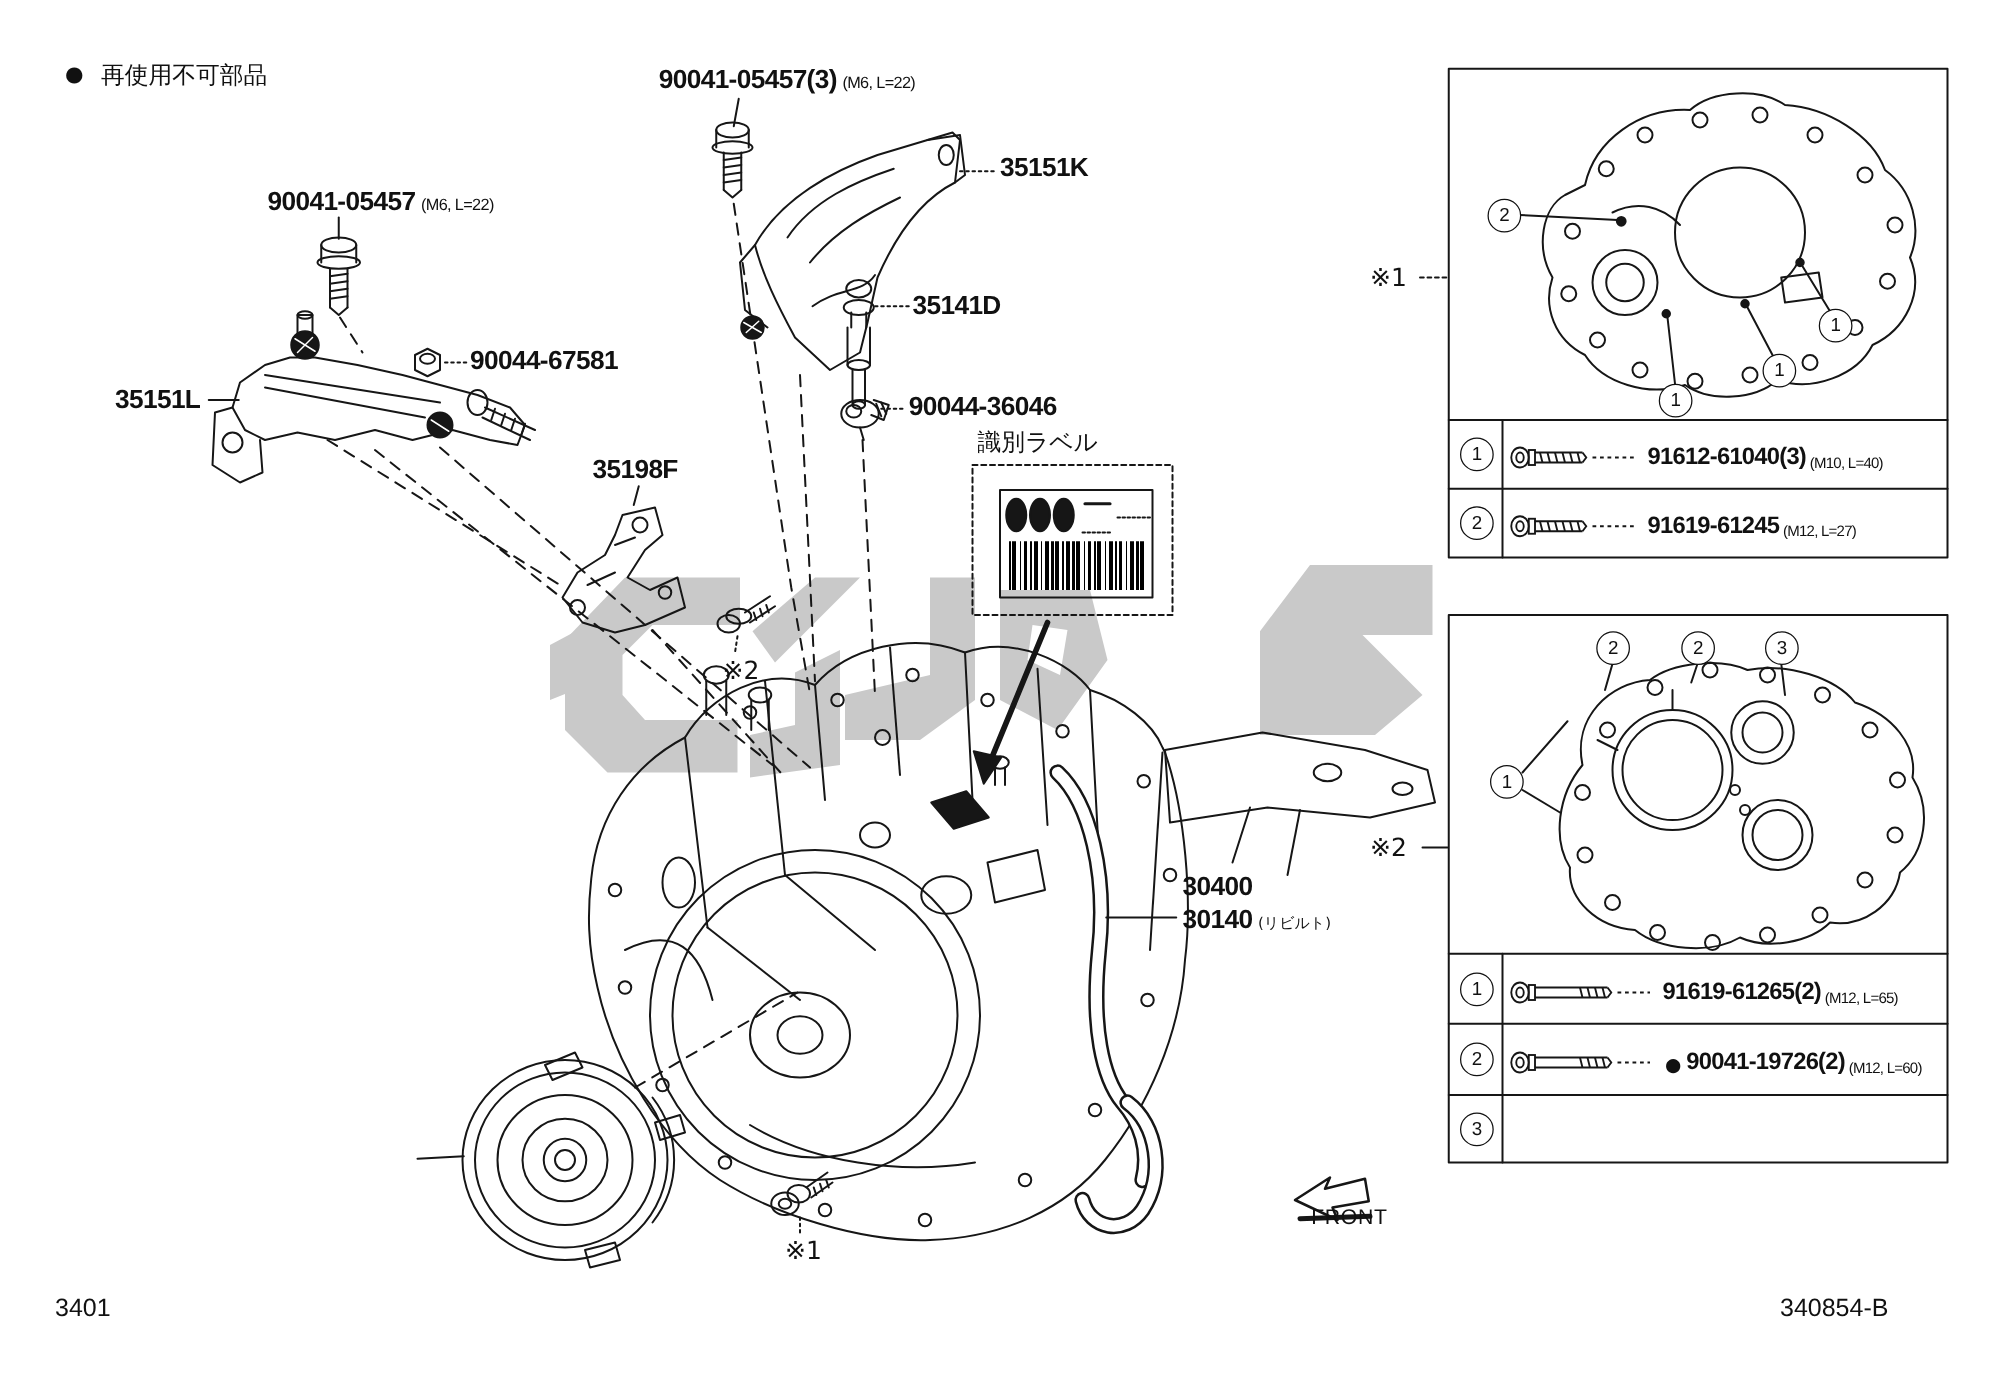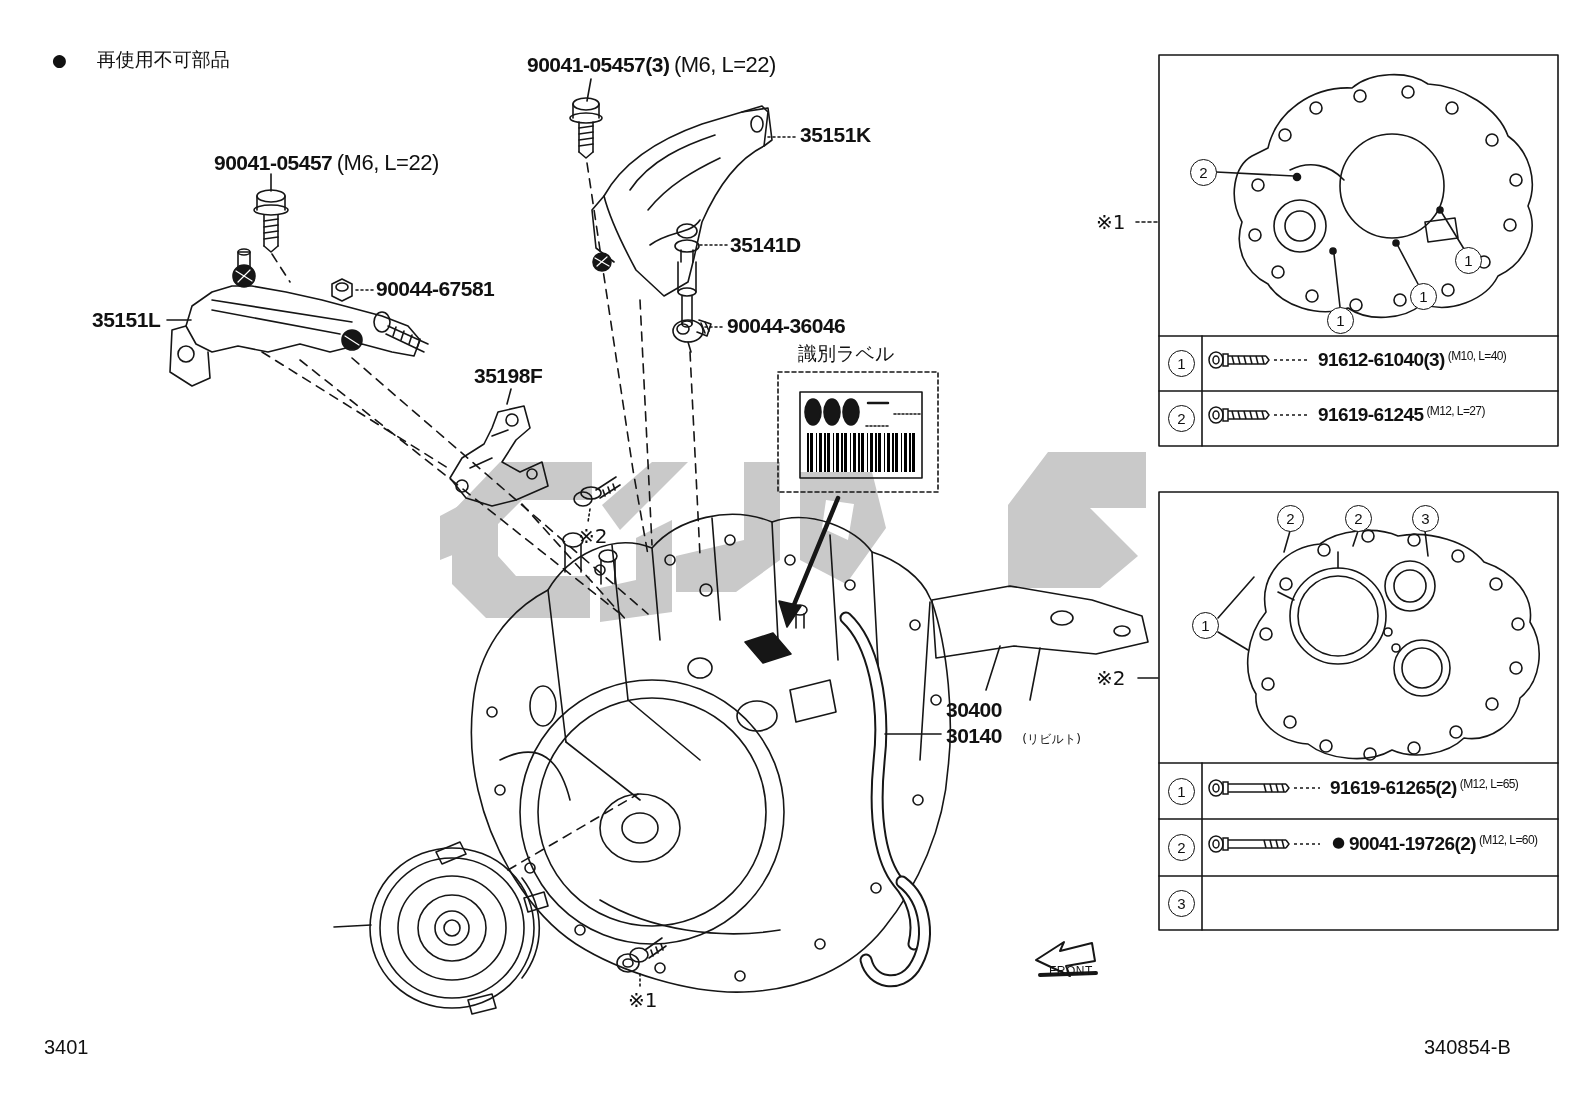--- a/index.html
+++ b/index.html
@@ -1,33 +1,33 @@
 <!DOCTYPE html>
 <html><head>
 <meta charset="utf-8">
 <style>
   html,body{margin:0;padding:0;background:#ffffff;}
   .canvas{position:relative;width:1592px;height:1099px;background:#fff;overflow:hidden;
           font-family:"Liberation Sans","DejaVu Sans",sans-serif;color:#111;}
   svg.art{position:absolute;left:0;top:0;}
   .lbl{position:absolute;white-space:nowrap;}
   .code{font-weight:bold;font-size:21px;letter-spacing:-0.5px;font-family:"Liberation Sans",sans-serif;}
-  .spec{font-size:22px;letter-spacing:-0.5px;}
-  .cjk{font-size:19px;font-family:"DejaVu Sans","Liberation Sans",sans-serif;margin-left:16px;}
+  .spec{font-size:13px;letter-spacing:-0.5px;}
+  .cjk{font-size:19px;font-family:"DejaVu Sans","Liberation Sans",sans-serif;}
   .marker{font-size:20px;font-family:"DejaVu Sans","Liberation Sans",sans-serif;}
   .legend{position:absolute;left:52px;top:47px;display:flex;align-items:center;gap:14px;}
   .legend .dot{font-size:17px;font-family:"DejaVu Sans",sans-serif;}
   .assembly{line-height:24px;}
   .refer{font-weight:bold;font-size:19px;line-height:27px;letter-spacing:0.5px;}
-  .front-lbl{font-size:12px;letter-spacing:0.5px;}
+  .front-lbl{font-size:17px;letter-spacing:0.5px;}
   .footer{position:absolute;font-size:20px;}
   .callout{position:absolute;width:25px;height:25px;border:1.6px solid #111;border-radius:50%;
            background:#fff;display:flex;align-items:center;justify-content:center;
            font-size:15px;line-height:1;}
-  .prow{position:absolute;display:flex;align-items:flex-start;height:28px;}
+  .prow{position:absolute;display:flex;align-items:flex-end;height:28px;}
   .pcode{font-weight:bold;font-size:19px;letter-spacing:-0.6px;}
   .pspec{font-size:12px;letter-spacing:-0.6px;margin-left:3px;}
   .pbullet{font-size:15px;margin:0 4px 0 2px;font-family:"DejaVu Sans",sans-serif;}
   .bolt-ico{flex:0 0 auto;margin-right:6px;}
   .barcode{position:absolute;left:807px;top:433px;width:110px;height:39px;
            background:repeating-linear-gradient(90deg,#000 0 2px,#fff 2px 3px,#000 3px 6px,#fff 6px 9px,#000 9px 10px,#fff 10px 12px,#000 12px 15px,#fff 15px 17px);}
 </style>
 </head>
 <body>
 

